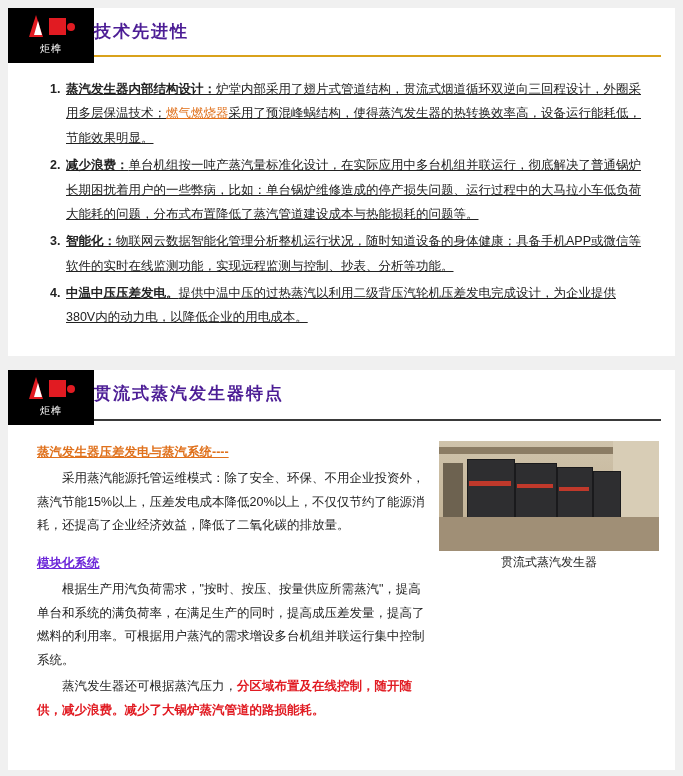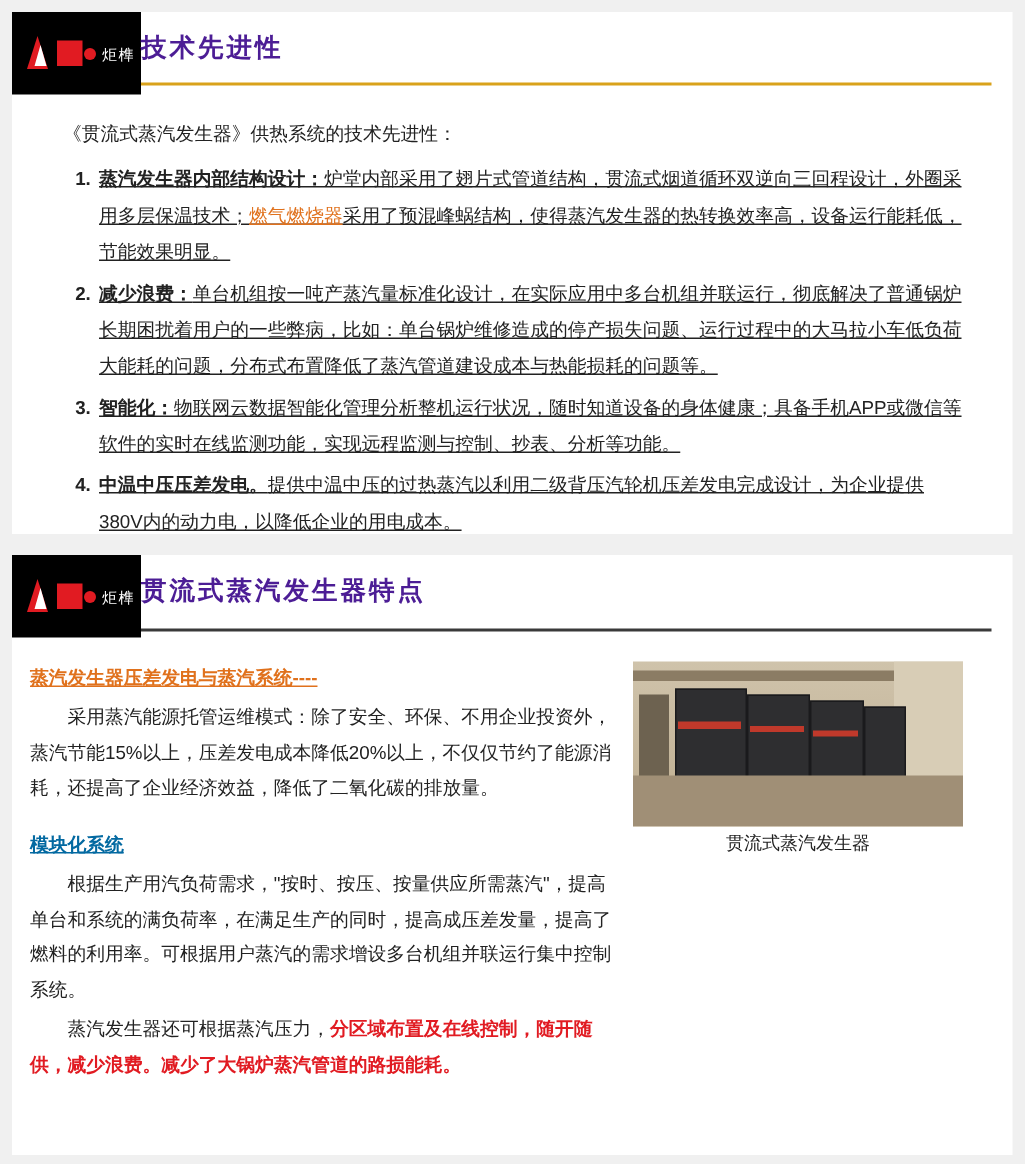--- a/index.html
+++ b/index.html
@@ -21,21 +21,21 @@
   
   .hdr{
     height:55px;
     display:flex;
     align-items:flex-start;
     position:relative;
   }
   .logo{
     width:86px;height:55px;
     background:#000;
-    display:flex;flex-direction:row;
+    display:flex;flex-direction:column;
     align-items:center;justify-content:center;
     flex:none;
   }
   .logo-mark{
     position:relative;
     width:56px;height:24px;
     display:flex;align-items:center;justify-content:center;
   }
   .logo-mark .flame{
     position:absolute;left:6px;top:0px;
@@ -100,33 +100,34 @@
     padding-left:2px;
   }
   ol.list>li::marker{font-weight:bold;}
   .lbl{font-weight:bold;}
   .link{color:#e0711c;text-decoration:underline;}
   
   .c2body{
     display:flex;
     padding:16px 16px 0 12px;
     gap:12px;
+    justify-content:flex-end;
   }
   .c2left{width:390px;line-height:1.9;color:#222;}
   .c2right{width:220px;}
   .sub-head{
     color:#e0711c;
     font-weight:bold;
     text-decoration:underline;
     margin-bottom:2px;
     font-size:12.5px;
   }
   .para{text-indent:2em;margin:0 0 2px 0;}
   .sub-head2{
-    color:#0369a1;
+    color:#6d28d9;
     font-weight:bold;
     text-decoration:underline;
     margin:14px 0 2px 0;
     font-size:12.5px;
   }
   .red{color:#e11b22;font-weight:bold;}
   .figure{margin-bottom:6px;}
   .fig-cap{
     text-align:center;
     font-size:12px;
@@ -181,21 +182,20 @@
       </div>
       <div class="logo-text">炬榫</div>
     </div>
     <div class="hdr-title-wrap">
       <div class="hdr-title">技术先进性</div>
       <div class="hdr-rule"></div>
     </div>
   </div>
 
   <div class="body1">
-    <p class="intro">《贯流式蒸汽发生器》供热系统的技术先进性：</p>
 
     <ol class="list">
       <li>
         <span class="lbl">蒸汽发生器内部结构设计：</span><span>炉堂内部采用了翅片式管道结构，贯流式烟道循环双逆向三回程设计，外圈采用多层保温技术；</span><span class="link">燃气燃烧器</span><span>采用了预混峰蜗结构，使得蒸汽发生器的热转换效率高，设备运行能耗低，节能效果明显。</span>
       </li>
       <li>
         <span class="lbl">减少浪费：</span><span>单台机组按一吨产蒸汽量标准化设计，在实际应用中多台机组并联运行，彻底解决了普通锅炉长期困扰着用户的一些弊病，比如：单台锅炉维修造成的停产损失问题、运行过程中的大马拉小车低负荷大能耗的问题，分布式布置降低了蒸汽管道建设成本与热能损耗的问题等。</span>
       </li>
       <li>
         <span class="lbl">智能化：</span><span>物联网云数据智能化管理分析整机运行状况，随时知道设备的身体健康；具备手机APP或微信等软件的实时在线监测功能，实现远程监测与控制、抄表、分析等功能。</span>

